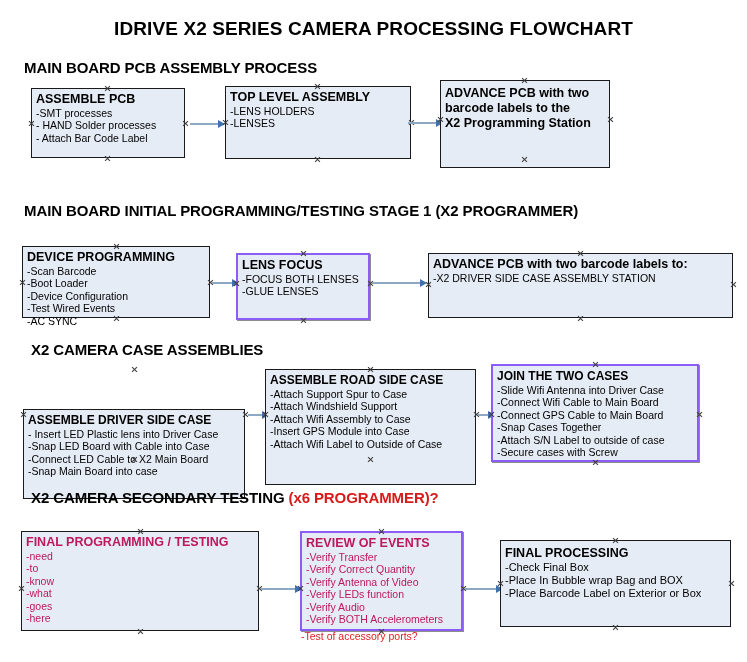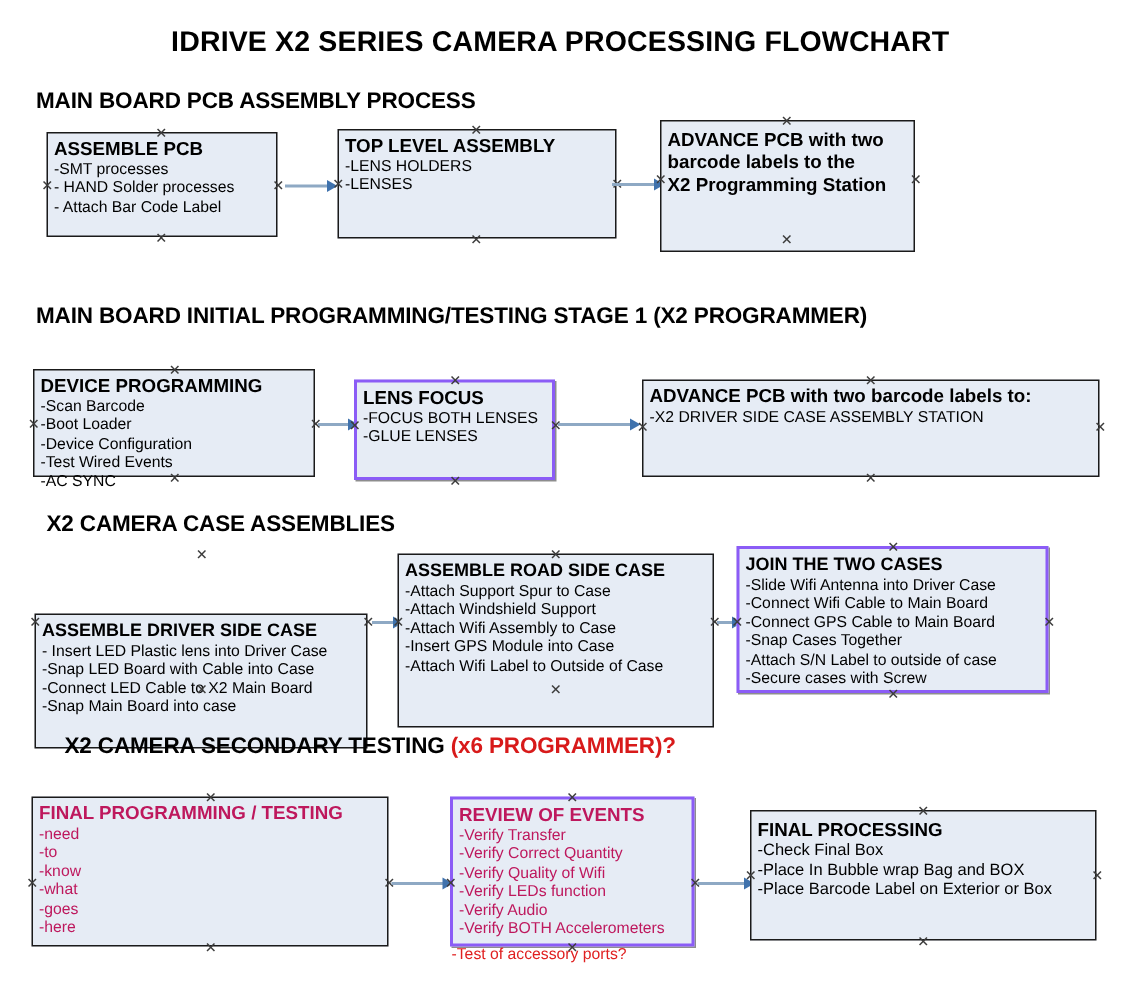--- a/index.html
+++ b/index.html
@@ -265,21 +265,21 @@
     <div class="pbox-line">-Connect GPS Cable to Main Board</div>
     <div class="pbox-line">-Snap Cases Together</div>
     <div class="pbox-line">-Attach S/N Label to outside of case</div>
     <div class="pbox-line">-Secure cases with Screw</div>
   </div>
   <div class="xhandle" style="left:592px; top:361px;"></div>
   <div class="xhandle" style="left:592px; top:459px;"></div>
   <div class="xhandle" style="left:488px; top:411px;"></div>
   <div class="xhandle" style="left:696px; top:411px;"></div>
 
-  <div class="section-header" style="left:31px; top:489px;margin-left:12px;">
+  <div class="section-header" style="left:31px; top:489px;">
     <span>X2 CAMERA SECONDARY TESTING </span><span class="suffix-red">(x6 PROGRAMMER)?</span>
   </div>
 
   <div class="pbox red-text" style="left:21px; top:531px; width:238px; height:100px;">
     <div class="pbox-title">FINAL PROGRAMMING / TESTING</div>
     <div class="pbox-line">-need</div>
     <div class="pbox-line">-to</div>
     <div class="pbox-line">-know</div>
     <div class="pbox-line">-what</div>
     <div class="pbox-line">-goes</div>
@@ -290,21 +290,21 @@
   <div class="xhandle" style="left:18px; top:585px;"></div>
   <div class="xhandle" style="left:256px; top:585px;"></div>
 
   <div class="conn" style="left:261px; top:588px; width:39px;"></div>
   <div class="arrowhead" style="left:295px; top:585px;"></div>
 
   <div class="pbox grayedge red-text" style="left:300px; top:531px; width:163px; height:100px;">
     <div class="pbox-title">REVIEW OF EVENTS</div>
     <div class="pbox-line">-Verify Transfer</div>
     <div class="pbox-line">-Verify Correct Quantity</div>
-    <div class="pbox-line">-Verify Quality of Wifi</div>
+    <div class="pbox-line">-Verify Antenna of Video</div>
     <div class="pbox-line">-Verify LEDs function</div>
     <div class="pbox-line">-Verify Audio</div>
     <div class="pbox-line">-Verify BOTH Accelerometers</div>
   </div>
   <div class="overflow-line" style="left:301px; top:630px;">-Test of accessory ports?</div>
   <div class="xhandle" style="left:378px; top:528px;"></div>
   <div class="xhandle" style="left:378px; top:628px;"></div>
   <div class="xhandle" style="left:297px; top:585px;"></div>
   <div class="xhandle" style="left:460px; top:585px;"></div>
 

